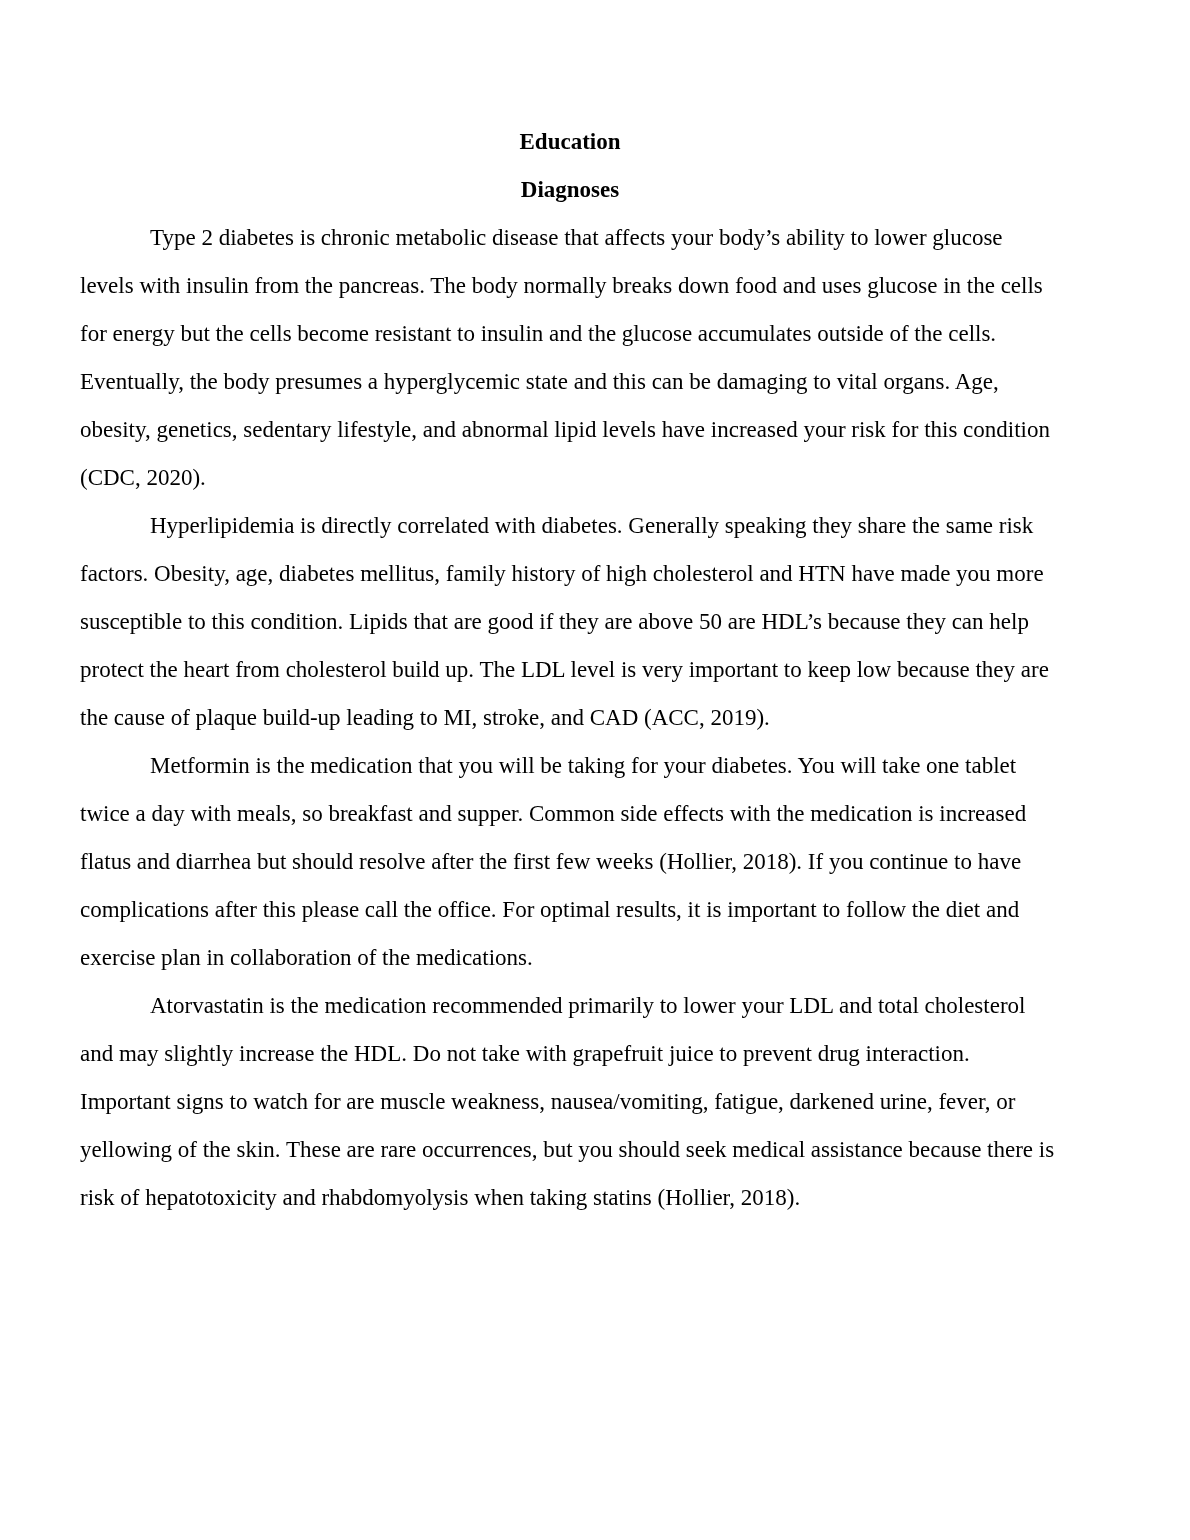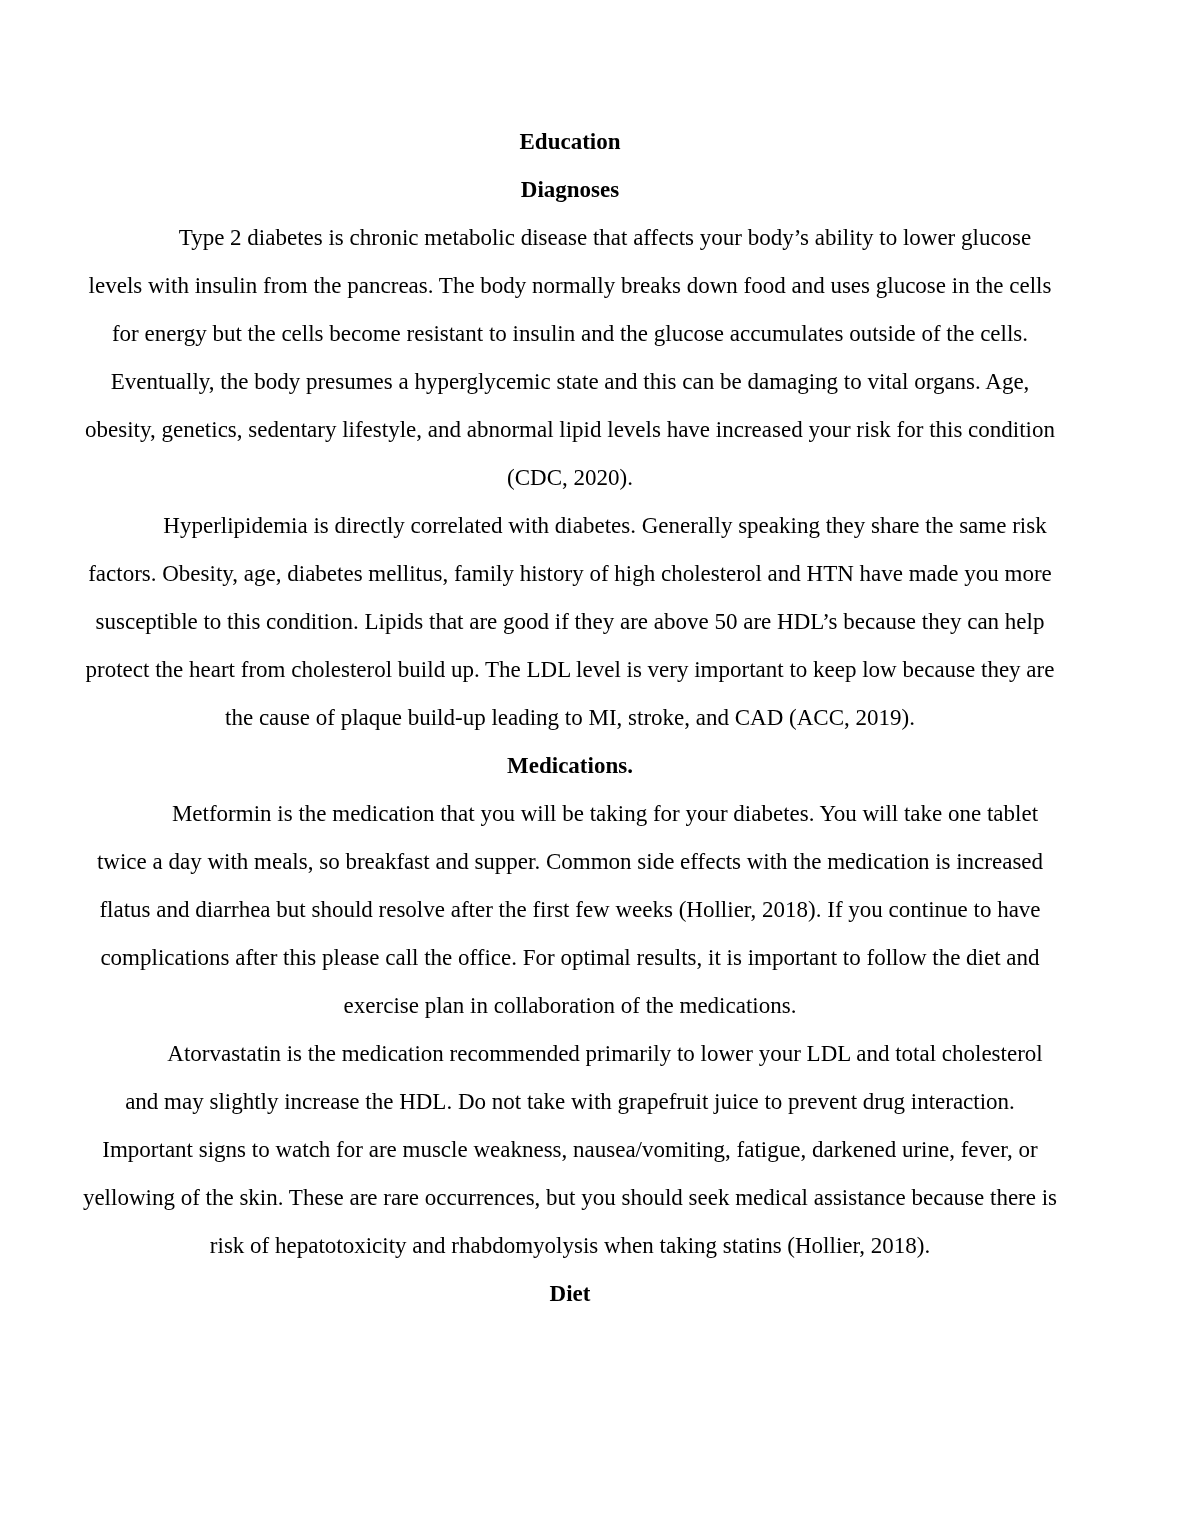--- a/index.html
+++ b/index.html
@@ -34,36 +34,34 @@
   .doc-heading {
     margin: 0;
     font-size: 23px;
     font-weight: bold;
     text-align: center;
     line-height: 48px;
   }
   .doc-para {
     margin: 0;
     text-indent: 70px;
-    text-align: center;
+    text-align: left;
     line-height: 48px;
   }
 </style>
 </head>
 <body>
 
 <div class="page">
   <h1 class="doc-title">Education</h1>
 
   <h2 class="doc-heading">Diagnoses</h2>
 
   <p class="doc-para">Type 2 diabetes is chronic metabolic disease that affects your body’s ability to lower glucose levels with insulin from the pancreas. The body normally breaks down food and uses glucose in the cells for energy but the cells become resistant to insulin and the glucose accumulates outside of the cells. Eventually, the body presumes a hyperglycemic state and this can be damaging to vital organs. Age, obesity, genetics, sedentary lifestyle, and abnormal lipid levels have increased your risk for this condition (CDC, 2020).</p>
 
   <p class="doc-para">Hyperlipidemia is directly correlated with diabetes. Generally speaking they share the same risk factors. Obesity, age, diabetes mellitus, family history of high cholesterol and HTN have made you more susceptible to this condition. Lipids that are good if they are above 50 are HDL’s because they can help protect the heart from cholesterol build up.  The LDL level is very important to keep low because they are the cause of plaque build-up leading to MI, stroke, and CAD (ACC, 2019).</p>
 
-  <h2 class="doc-heading">Medications.</h2>
 
   <p class="doc-para">Metformin is the medication that you will be taking for your diabetes. You will take one tablet twice a day with meals, so breakfast and supper. Common side effects with the medication is increased flatus and diarrhea but should resolve after the first few weeks (Hollier, 2018).  If you continue to have complications after this please call the office. For optimal results, it is important to follow the diet and exercise plan in collaboration of the medications.</p>
 
   <p class="doc-para">Atorvastatin is the medication recommended primarily to lower your LDL and total cholesterol and may slightly increase the HDL. Do not take with grapefruit juice to prevent drug interaction. Important signs to watch for are muscle weakness, nausea/vomiting, fatigue, darkened urine, fever, or yellowing of the skin. These are rare occurrences, but you should seek medical assistance because there is risk of hepatotoxicity and rhabdomyolysis when taking statins (Hollier, 2018).</p>
 
-  <h2 class="doc-heading">Diet</h2>
 </div>
 
 </body></html>

